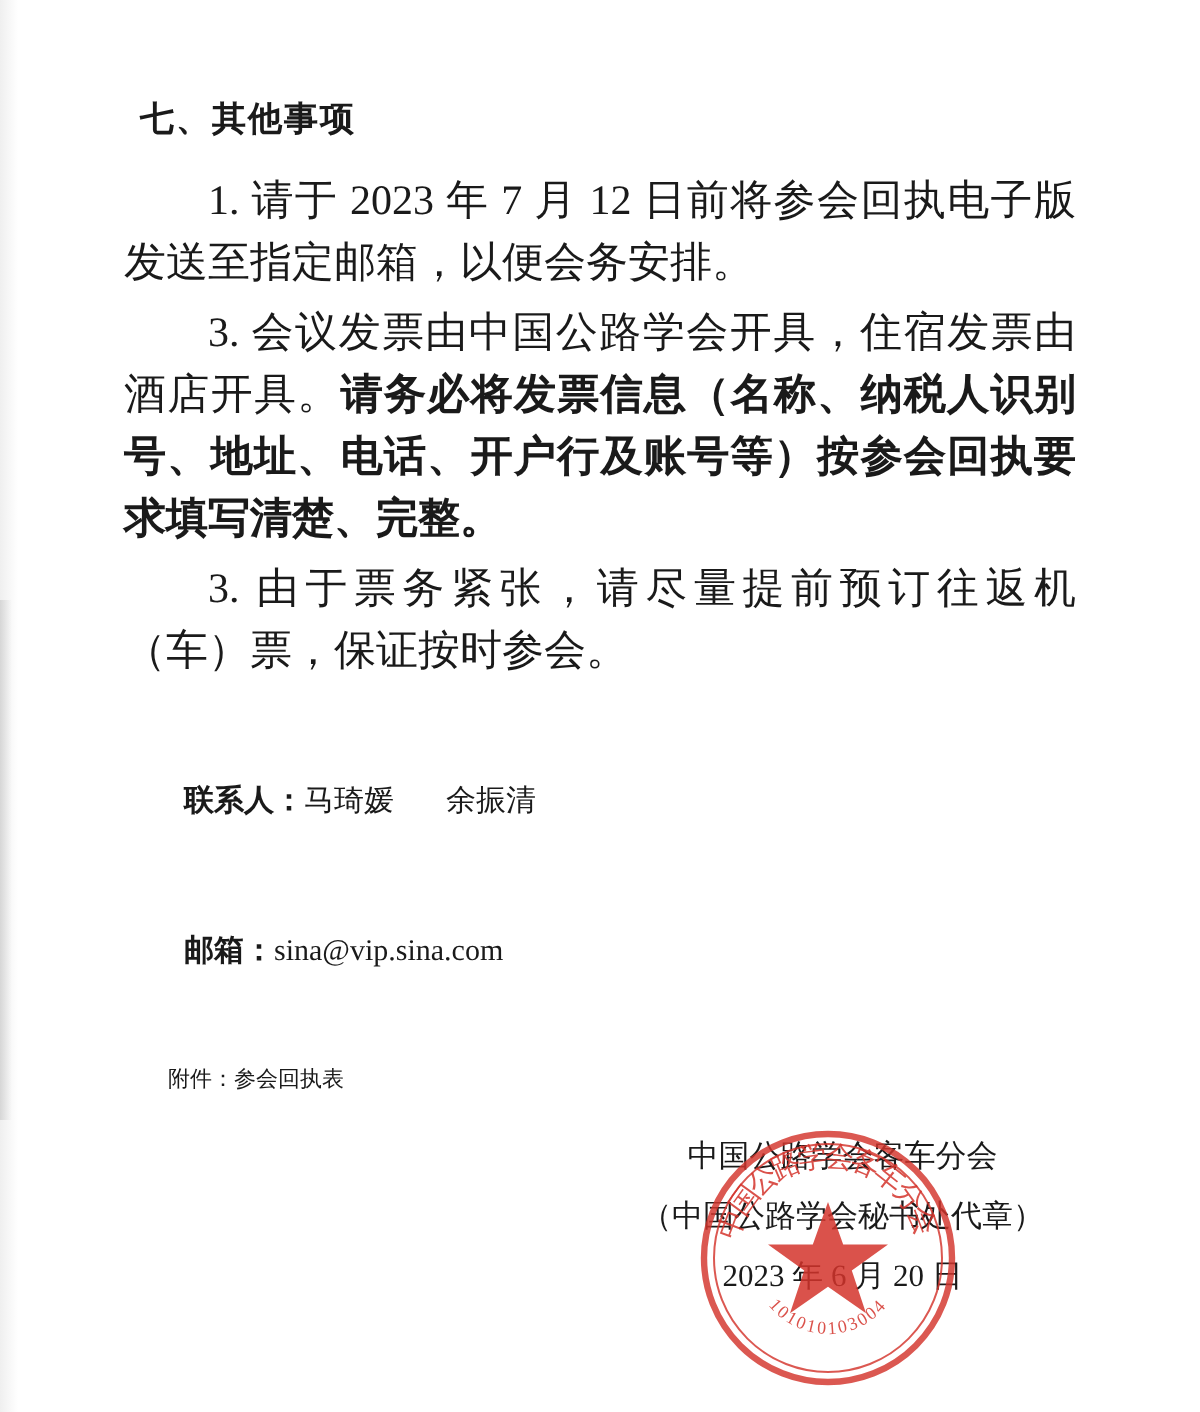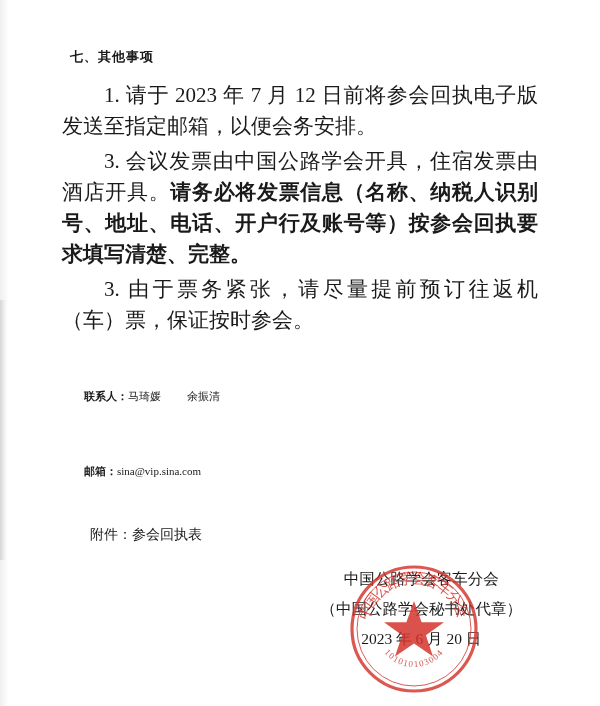--- a/index.html
+++ b/index.html
@@ -16,21 +16,21 @@
     position: relative;
   }
   .page {
     position: relative;
     width: 600px;
     height: 706px;
     box-sizing: border-box;
     padding: 40px 62px 0 62px;
   }
   .section-title {
-    font-size: 13px;
+    font-size: 17px;
     font-weight: bold;
     letter-spacing: 1px;
     margin: 8px 0 14px 8px;
   }
   .para {
     font-size: 21px;
     line-height: 31px;
     text-align: justify;
     text-justify: inter-ideograph;
     margin: 0 0 4px 0;
@@ -38,34 +38,34 @@
   .indent {
     text-indent: 2em;
   }
   .bold {
     font-weight: bold;
   }
   .contact-block {
     margin-top: 2px;
   }
   .contact-line {
-    font-size: 11px;
+    font-size: 15px;
     line-height: 30px;
     text-indent: 2em;
     margin-top: 45px;
   }
   .contact-line .label {
     font-weight: bold;
   }
   .contact-name-gap {
     display: inline-block;
     width: 26px;
   }
   .attach {
-    font-size: 14px;
+    font-size: 11px;
     line-height: 30px;
     text-indent: 2em;
     margin-top: 34px;
   }
   .signature {
     position: absolute;
     right: 78px;
     bottom: 52px;
     text-align: center;
     font-size: 15.5px;

